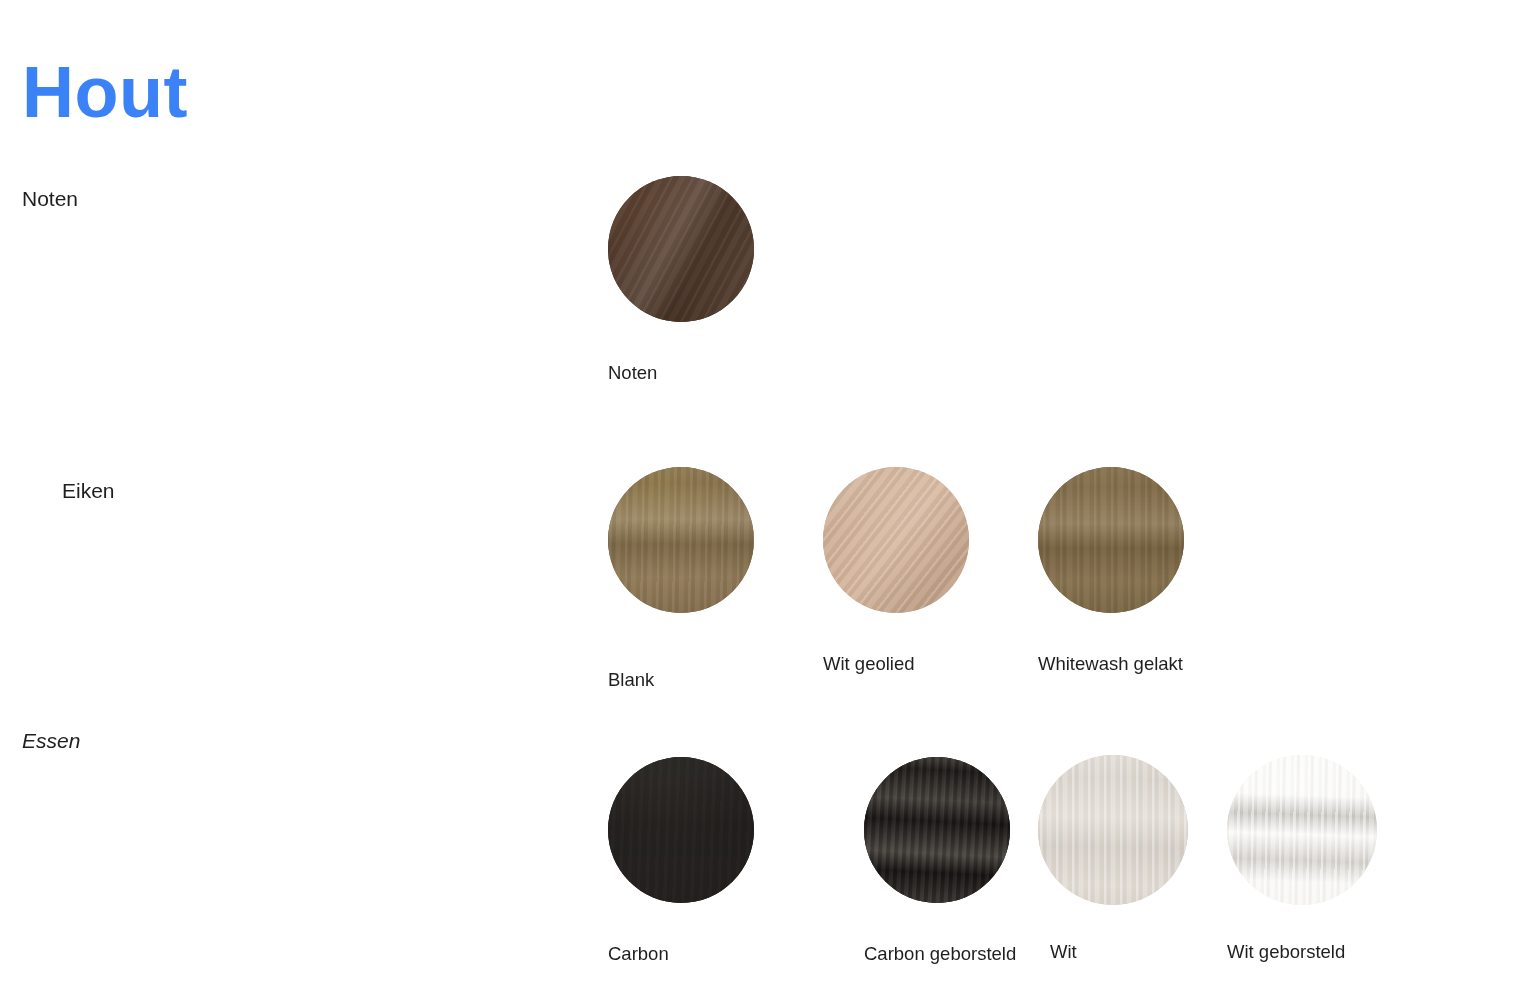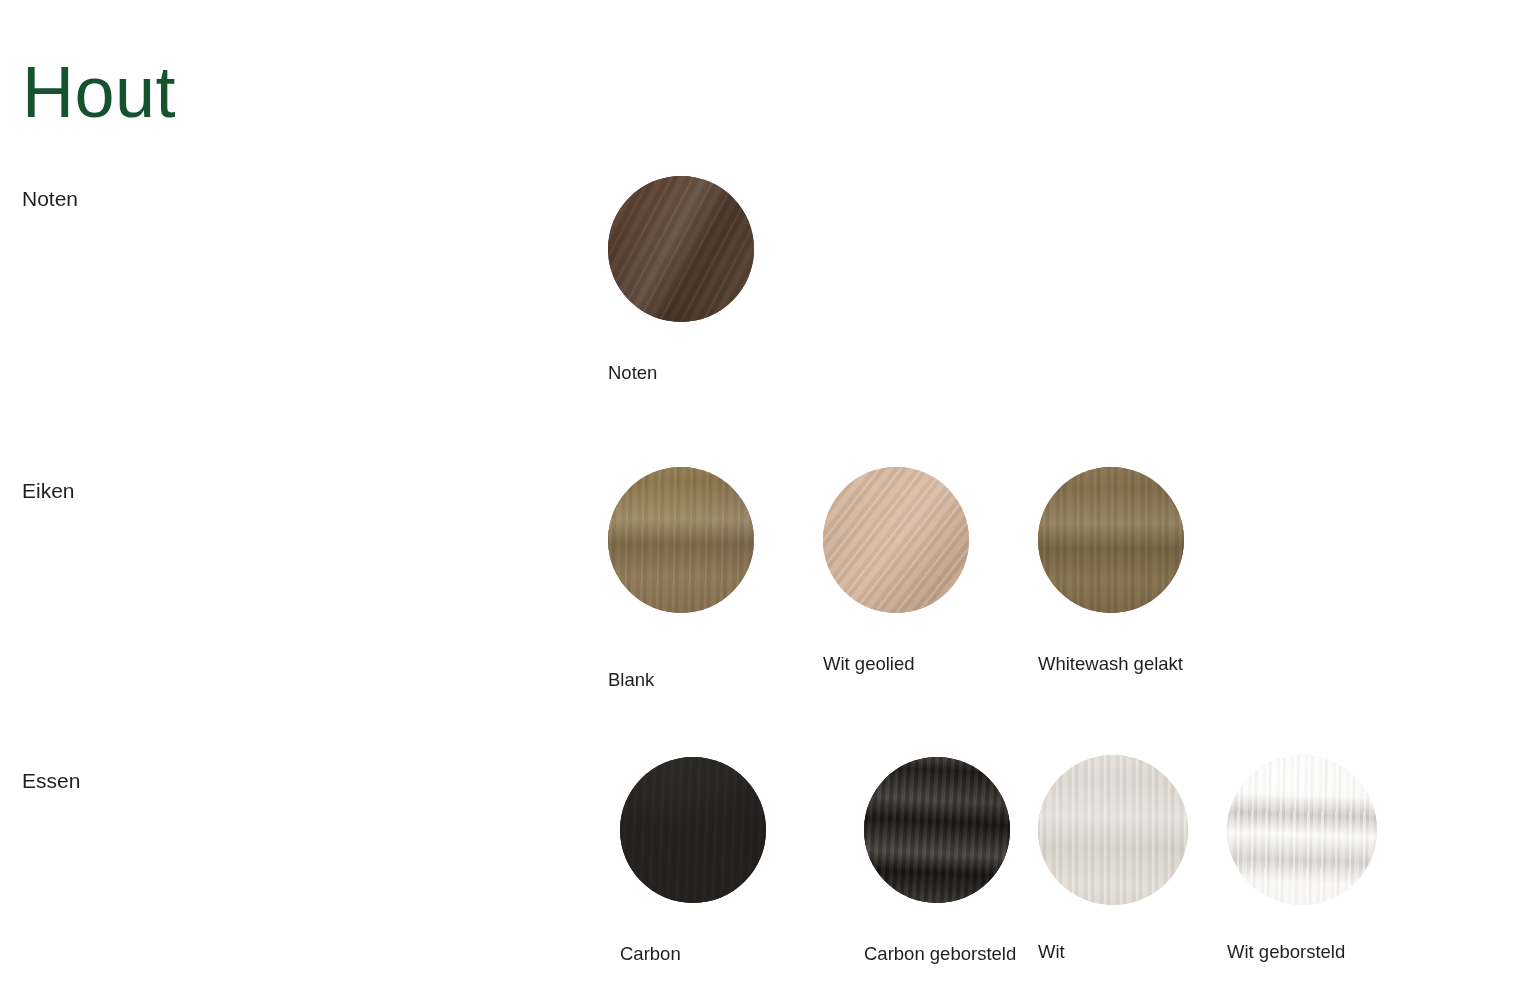--- a/index.html
+++ b/index.html
@@ -22,24 +22,24 @@
     position: absolute;
     inset: 0;
   }
 
   
   .page-title {
     position: absolute;
     left: 22px;
     top: 8px;
     font-size: 72px;
-    font-weight: 400;
+    font-weight: 700;
     letter-spacing: 0.5px;
     line-height: 1;
-    color: #14532d;
+    color: #3b82f6;
     white-space: nowrap;
   }
 
   
   .row {
     position: absolute;
     left: 0;
     width: 1518px;
   }
   .row-label {
@@ -234,21 +234,21 @@
         <div class="swatch-cell" style="left: 0px;">
           <div class="swatch" style="width: 146px; height: 146px; margin-top: 0px; background: rgb(79, 56, 42);">
             <div class="grain tex-noten"></div>
           </div>
           <div class="swatch-caption" style="top: 188px;">Noten</div>
         </div>
       </div>
   </section>
 
   <section class="row" id="row-1" style="top:0;">
-    <div class="row-label" style="top:480px;">Eiken</div>
+    <div class="row-label" style="top:480px;margin-left:40px;">Eiken</div>
     <div class="swatch-track" id="track-1" style="top:467px;">
         <div class="swatch-cell" style="left: 0px;">
           <div class="swatch" style="width: 146px; height: 146px; margin-top: 0px; background: rgb(139, 116, 80);">
             <div class="grain tex-blank"></div>
           </div>
           <div class="swatch-caption" style="top: 204px;">Blank</div>
         </div>
         <div class="swatch-cell" style="left: 215px;">
           <div class="swatch" style="width: 146px; height: 146px; margin-top: 0px; background: rgb(210, 176, 150);">
             <div class="grain tex-witgeolied"></div>
@@ -258,39 +258,39 @@
         <div class="swatch-cell" style="left: 430px; text-decoration: underline;">
           <div class="swatch" style="width: 146px; height: 146px; margin-top: 0px; background: rgb(130, 108, 71);">
             <div class="grain tex-whitewash"></div>
           </div>
           <div class="swatch-caption" style="top: 188px;">Whitewash gelakt</div>
         </div>
       </div>
   </section>
 
   <section class="row" id="row-2" style="top:0;">
-    <div class="row-label" style="top:770px;">Essen</div>
+    <div class="row-label" style="top:730px;font-style:italic;">Essen</div>
     <div class="swatch-track" id="track-2" style="top:757px;">
-        <div class="swatch-cell" style="left: 12px;">
+        <div class="swatch-cell" style="left: 0px;">
           <div class="swatch" style="width: 146px; height: 146px; margin-top: 0px; background: rgb(34, 31, 29);">
             <div class="grain tex-carbon"></div>
           </div>
           <div class="swatch-caption" style="top: 188px;">Carbon</div>
         </div>
         <div class="swatch-cell" style="left: 215px; margin-left: 41px;">
           <div class="swatch" style="width: 146px; height: 146px; margin-top: 0px; background: rgb(43, 39, 36);">
             <div class="grain tex-carbonb"></div>
           </div>
           <div class="swatch-caption" style="top: 188px;">Carbon geborsteld</div>
         </div>
         <div class="swatch-cell" style="left: 430px;">
           <div class="swatch" style="width: 150px; height: 150px; margin-top: -2px; background: rgb(222, 215, 207);">
             <div class="grain tex-wit"></div>
           </div>
-          <div class="swatch-caption" style="top: 186px;">Wit</div>
+          <div class="swatch-caption" style="top: 186px; margin-left: 12px;">Wit</div>
         </div>
         <div class="swatch-cell" style="left: 619px;">
           <div class="swatch" style="width: 150px; height: 150px; margin-top: -2px; background: rgb(244, 242, 238);">
             <div class="grain tex-witb"></div>
           </div>
           <div class="swatch-caption" style="top: 186px;">Wit geborsteld</div>
         </div>
       </div>
   </section>
 

